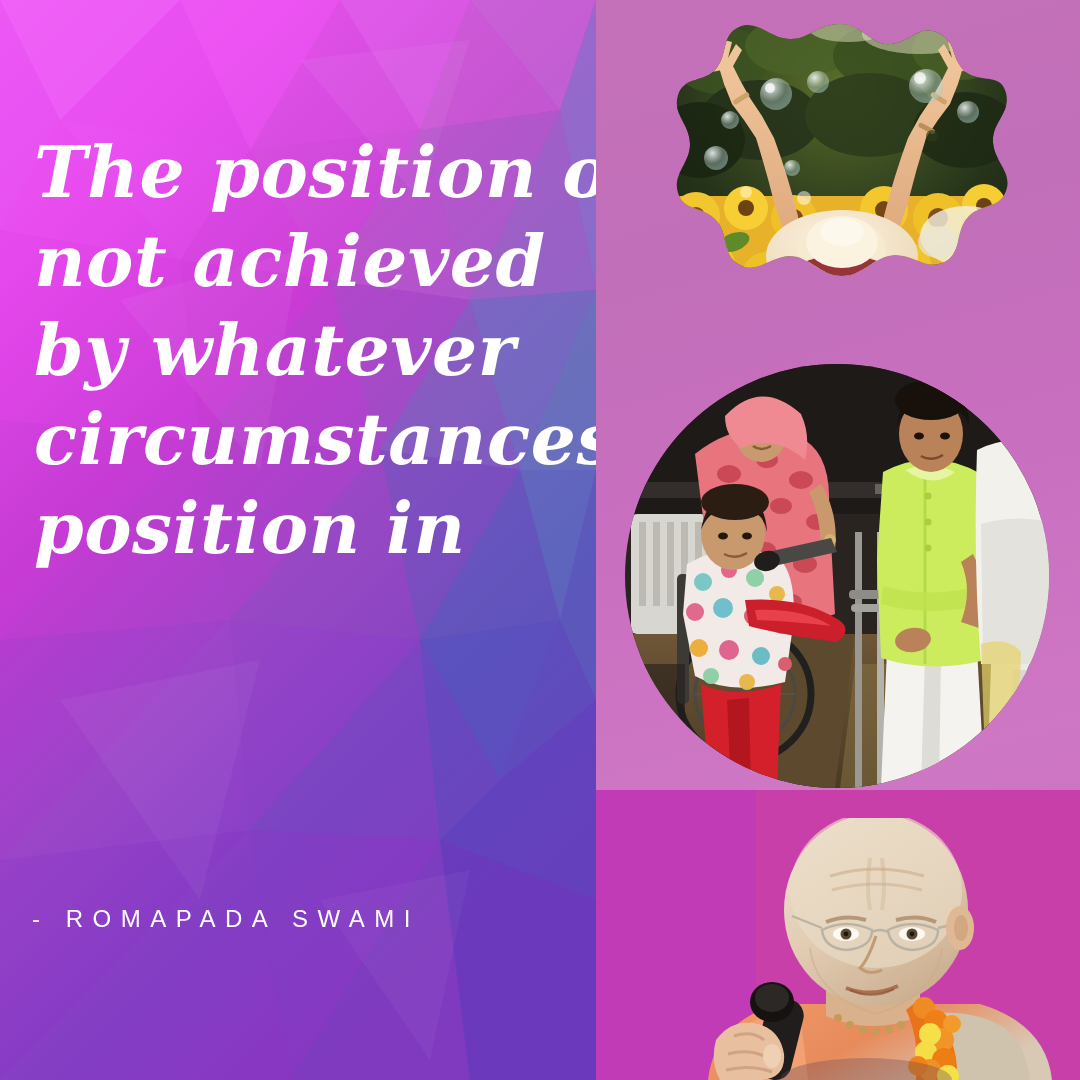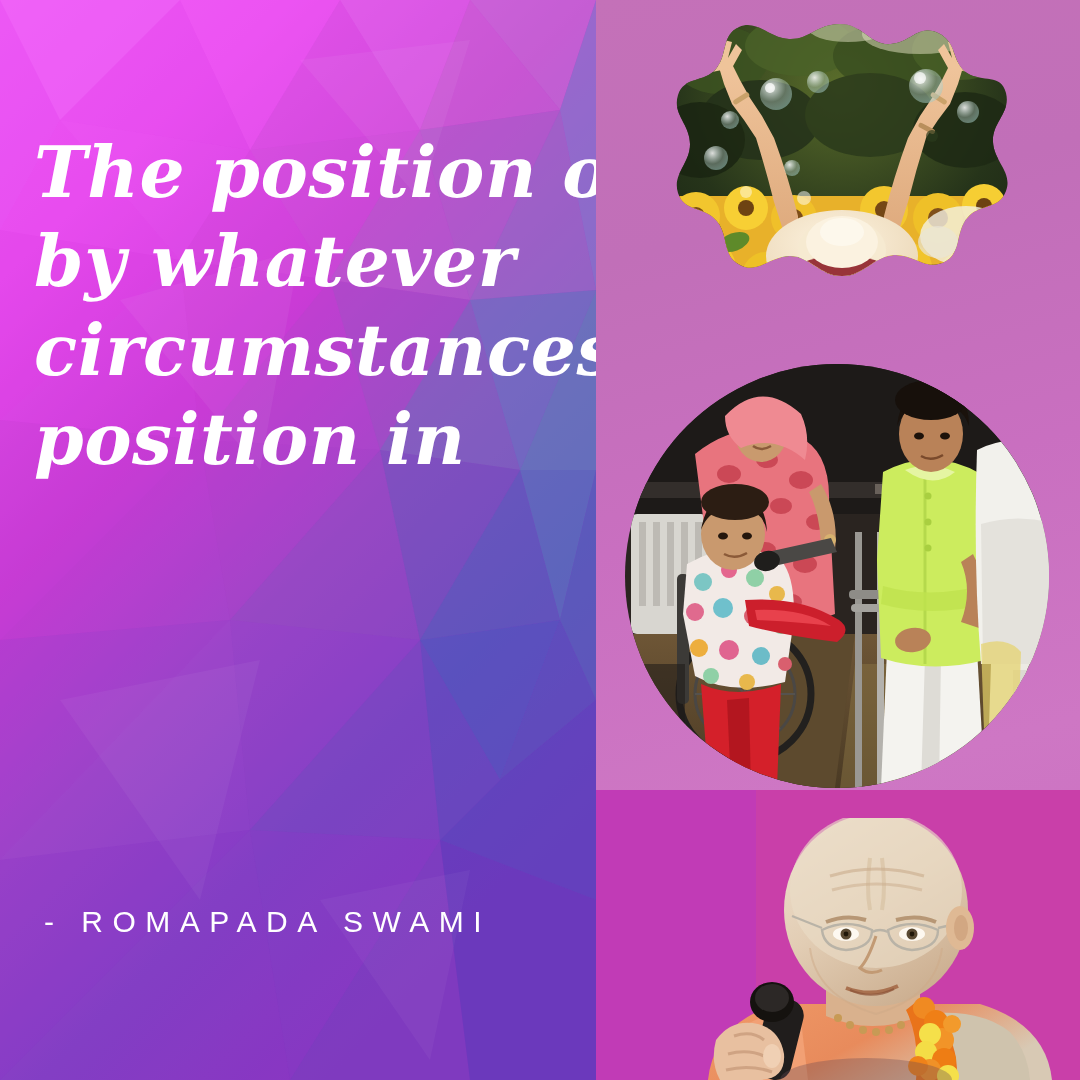--- a/index.html
+++ b/index.html
@@ -28,23 +28,23 @@
     font-style:italic;
     font-weight:700;
     font-size:71px;
     line-height:89px;
     color:#ffffff;
     white-space:nowrap;
     letter-spacing:0.5px;
     text-rendering:geometricPrecision;
   }
   .attribution{
-    position:absolute;left:44px;top:905px;z-index:5;
+    position:absolute;left:32px;top:905px;z-index:5;
     font-family:"Liberation Sans",sans-serif;
-    font-size:30px;
+    font-size:24px;
     font-weight:400;
     color:#ffffff;
     letter-spacing:9.5px;
     white-space:nowrap;
   }
 
   
   .right-panel{
     position:absolute;left:596px;top:0;width:484px;height:1080px;overflow:hidden;
     background:linear-gradient(165deg,#C471B8 0%,#C16FB8 22%,#C96FC0 46%,#CE77C4 70%,#C96BBF 100%);
@@ -146,20 +146,21 @@
 
         <polygon points="120,300 300,250 260,470" fill="#ffffff" opacity="0.05"></polygon>
         <polygon points="60,700 260,660 200,900" fill="#ffffff" opacity="0.045"></polygon>
         <polygon points="320,900 470,870 430,1060" fill="#ffffff" opacity="0.04"></polygon>
         <polygon points="300,60 470,40 420,200" fill="#ffffff" opacity="0.05"></polygon>
       </svg>
     </div>
 
     <div class="quote-block">
       <div class="quote-line">The position of</div>
+      <div class="quote-line">not achieved</div>
       <div class="quote-line">by whatever</div>
       <div class="quote-line">circumstances</div>
       <div class="quote-line">position in</div>
     </div>
 
     <div class="attribution">- ROMAPADA SWAMI</div>
   </div>
 
   <div class="right-panel">
 

